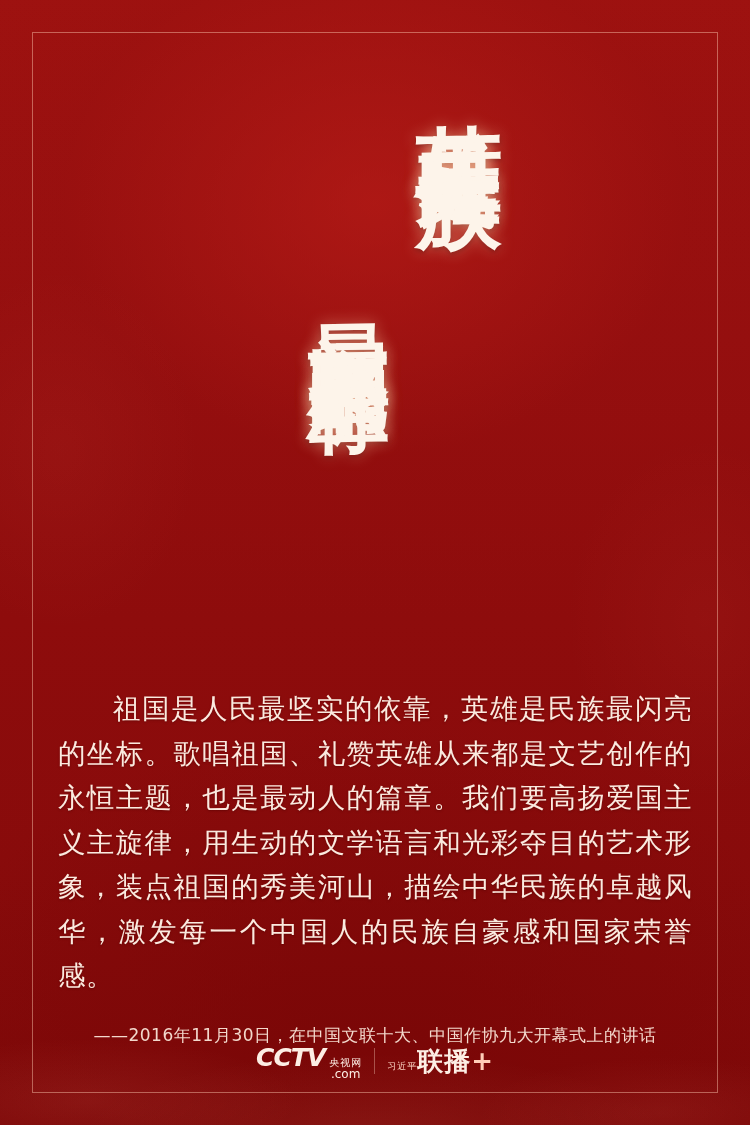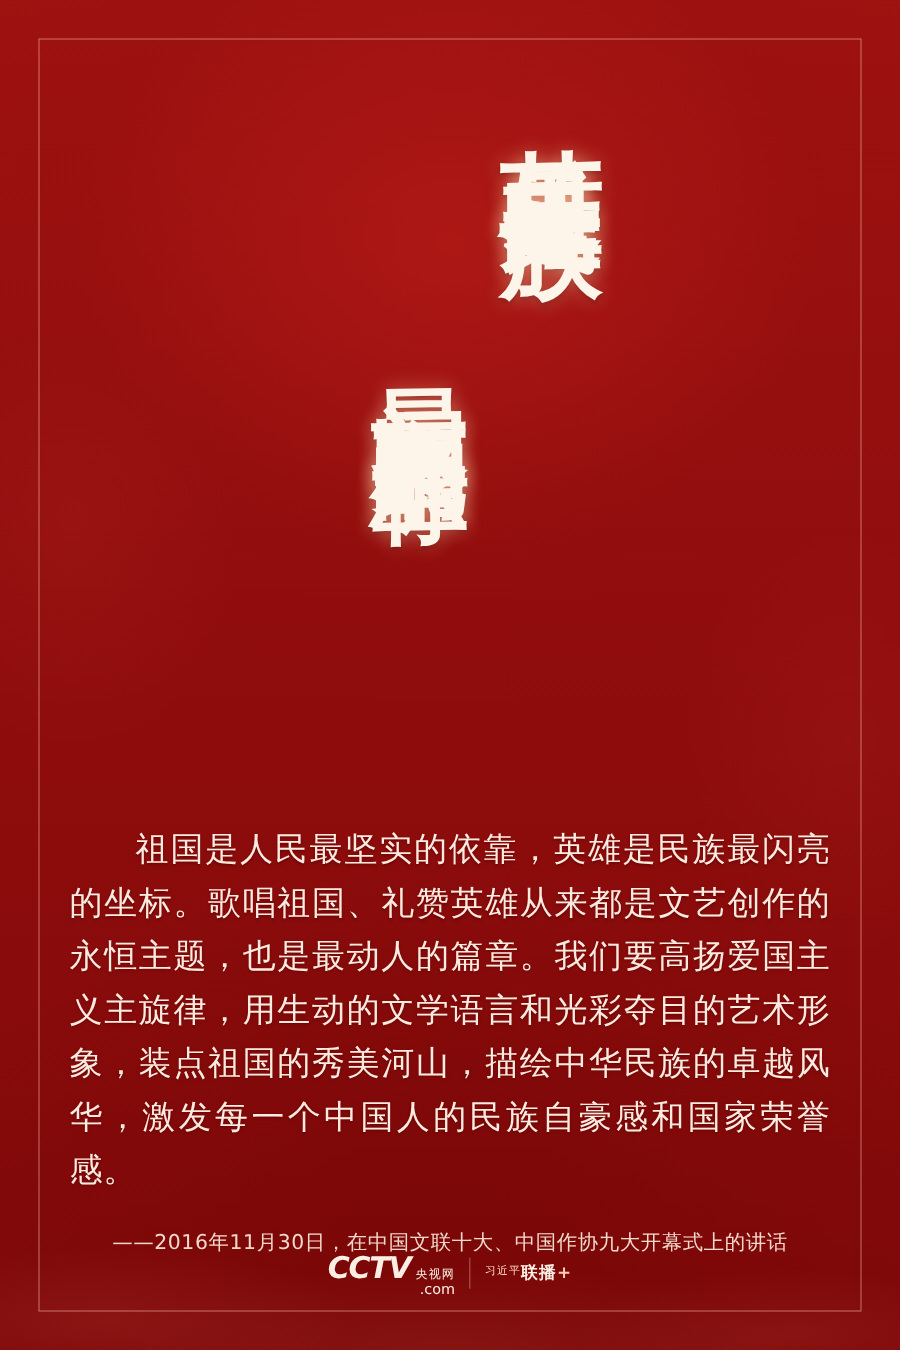--- a/index.html
+++ b/index.html
@@ -155,21 +155,21 @@
     font-weight: bold;
     font-style: italic;
     font-size: 25px;
     color: #fdeee4;
     letter-spacing: -1px;
   }
   .cctv-sub {
     display: flex;
     flex-direction: column;
     line-height: 1;
-    align-items: flex-end;
+    align-items: center;
   }
   .cctv-cn {
     font-family: "DejaVu Sans", "Liberation Sans", sans-serif;
     font-size: 10px;
     color: #fdeee4;
     letter-spacing: 1px;
   }
   .cctv-dom {
     font-family: "DejaVu Sans", "Liberation Sans", sans-serif;
     font-size: 12px;
@@ -191,21 +191,21 @@
   .lianbo-top {
     font-family: "DejaVu Sans", "Liberation Sans", sans-serif;
     font-size: 9px;
     color: #ffd9c8;
     letter-spacing: 1px;
     margin-bottom: 3px;
   }
   .lianbo-main {
     font-family: "DejaVu Sans", "Liberation Sans", sans-serif;
     font-weight: bold;
-    font-size: 14px;
+    font-size: 26px;
     color: #fdeee4;
     letter-spacing: 1px;
   }
   .lianbo-plus {
     color: #ffcdb8;
   }
 </style>
 </head>
 <body>
 

